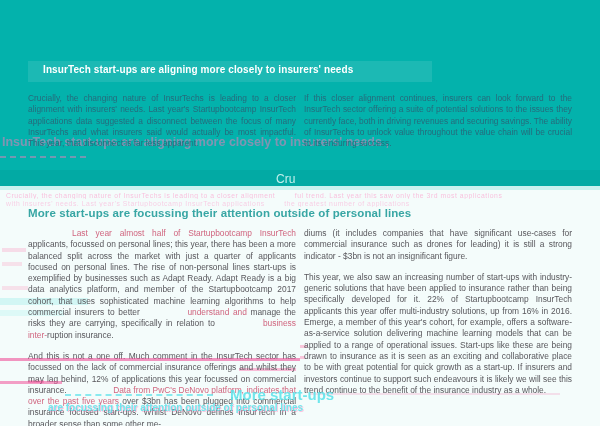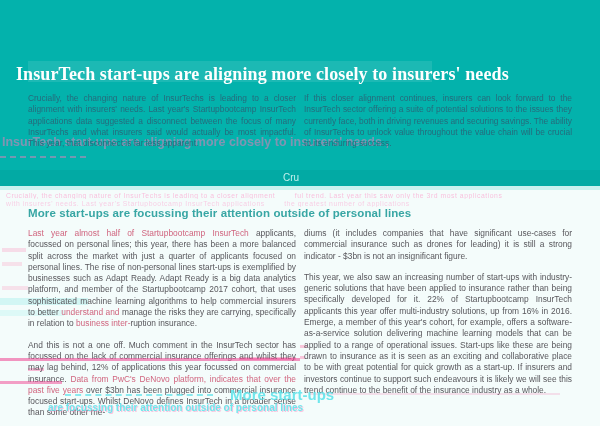--- a/index.html
+++ b/index.html
@@ -6,44 +6,44 @@
   .page {
     position:relative; width:600px; height:426px; overflow:hidden;
     font-family:"Liberation Sans", sans-serif;
     background: var(--lower-bg);
   }
   
   .sec1 { position:absolute; left:0; top:0; width:600px; height:190px; background:var(--teal-bg); }
   .sec1-bottom-band { position:absolute; left:0; top:170px; width:600px; height:17px; background:rgba(0,45,45,0.06); }
   .sec1-separator { position:absolute; left:0; top:186px; width:600px; height:4px; background:var(--separator); }
   .h1-band { position:absolute; left:28px; top:61px; width:404px; height:21px; background:rgba(255,255,255,0.10); }
-  .h1 { position:absolute; left:16px; top:64px; font-size:18px; font-weight:bold; color:var(--heading-white); z-index:3; letter-spacing:0.1px;font-family:Liberation Serif, serif; }
+  .h1 { position:absolute; left:43px; top:64px; font-size:10px; font-weight:bold; color:var(--heading-white); z-index:3; letter-spacing:0.1px; }
   .ghost-h1 {
     position:absolute; left:2px; top:135px; width:600px; white-space:nowrap;
     font-size:12.5px; font-weight:bold; color:var(--ghost-pink); opacity:0.5; z-index:1;
   }
   .pink-dashes1 { position:absolute; left:0; top:156px; width:86px; height:0; border-top:2px dashed rgba(255,120,185,0.45); z-index:1; }
-  .ghost-cru { position:absolute; left:283px; top:172px; font-size:10px; color:rgba(215,247,244,0.9); z-index:2; }
+  .ghost-cru { position:absolute; left:276px; top:172px; font-size:12px; color:rgba(215,247,244,0.9); z-index:2; }
 
   
   .col { position:absolute; width:268px; font-size:8.4px; line-height:11.3px; text-align:justify; z-index:2; }
   .col p { margin:0 0 10px 0; }
   .col-l { left:28px; }
   .col-r { left:304px; }
   .sec1 .col { top:93px; color:var(--teal-body-text); }
 
   
   .sec2 { position:absolute; left:0; top:190px; width:600px; height:308px; background:var(--lower-bg); }
   .ghost-line { position:absolute; left:6px; top:2px; width:592px; font-size:6.8px; letter-spacing:0.55px;
     color:var(--ghost-pink); opacity:0.45; white-space:pre; overflow:hidden; filter:blur(0.3px); }
   .ghost-line.l2 { top:9.5px; opacity:0.35; }
   .h2 { position:absolute; left:28px; top:17px; font-size:11.5px; font-weight:bold; color:var(--section2-heading); letter-spacing:0.1px; }
   .sec2 .col { top:38px; color:var(--body-gray); }
 
-  .run-pink { color:var(--pink-text); }
+  .run-pink { color:var(--pink-text);margin-left:44px; }
   .run-underpink { background:linear-gradient(transparent 65%, rgba(255,90,160,0.40) 65%, rgba(255,90,160,0.40) 92%, transparent 92%); }
 
   
   .stripe { position:absolute; z-index:4; }
   .stripe-m1 { left:0; top:168px; width:300px; height:2.5px; background:var(--magenta-stripe); opacity:0.55; }
   .stripe-m2 { left:0; top:191px; width:62px; height:2.5px; background:var(--magenta-stripe); opacity:0.5; }
   .stripe-m3 { left:310px; top:203px; width:250px; height:2px; background:var(--magenta-stripe); opacity:0.15; }
   .pinkbit { position:absolute; background:rgba(255,100,160,0.35); z-index:1; }
   .pb1 { left:300px; top:155px; width:7px; height:3px; }
   .pb2 { left:300px; top:166px; width:5px; height:3px; }

